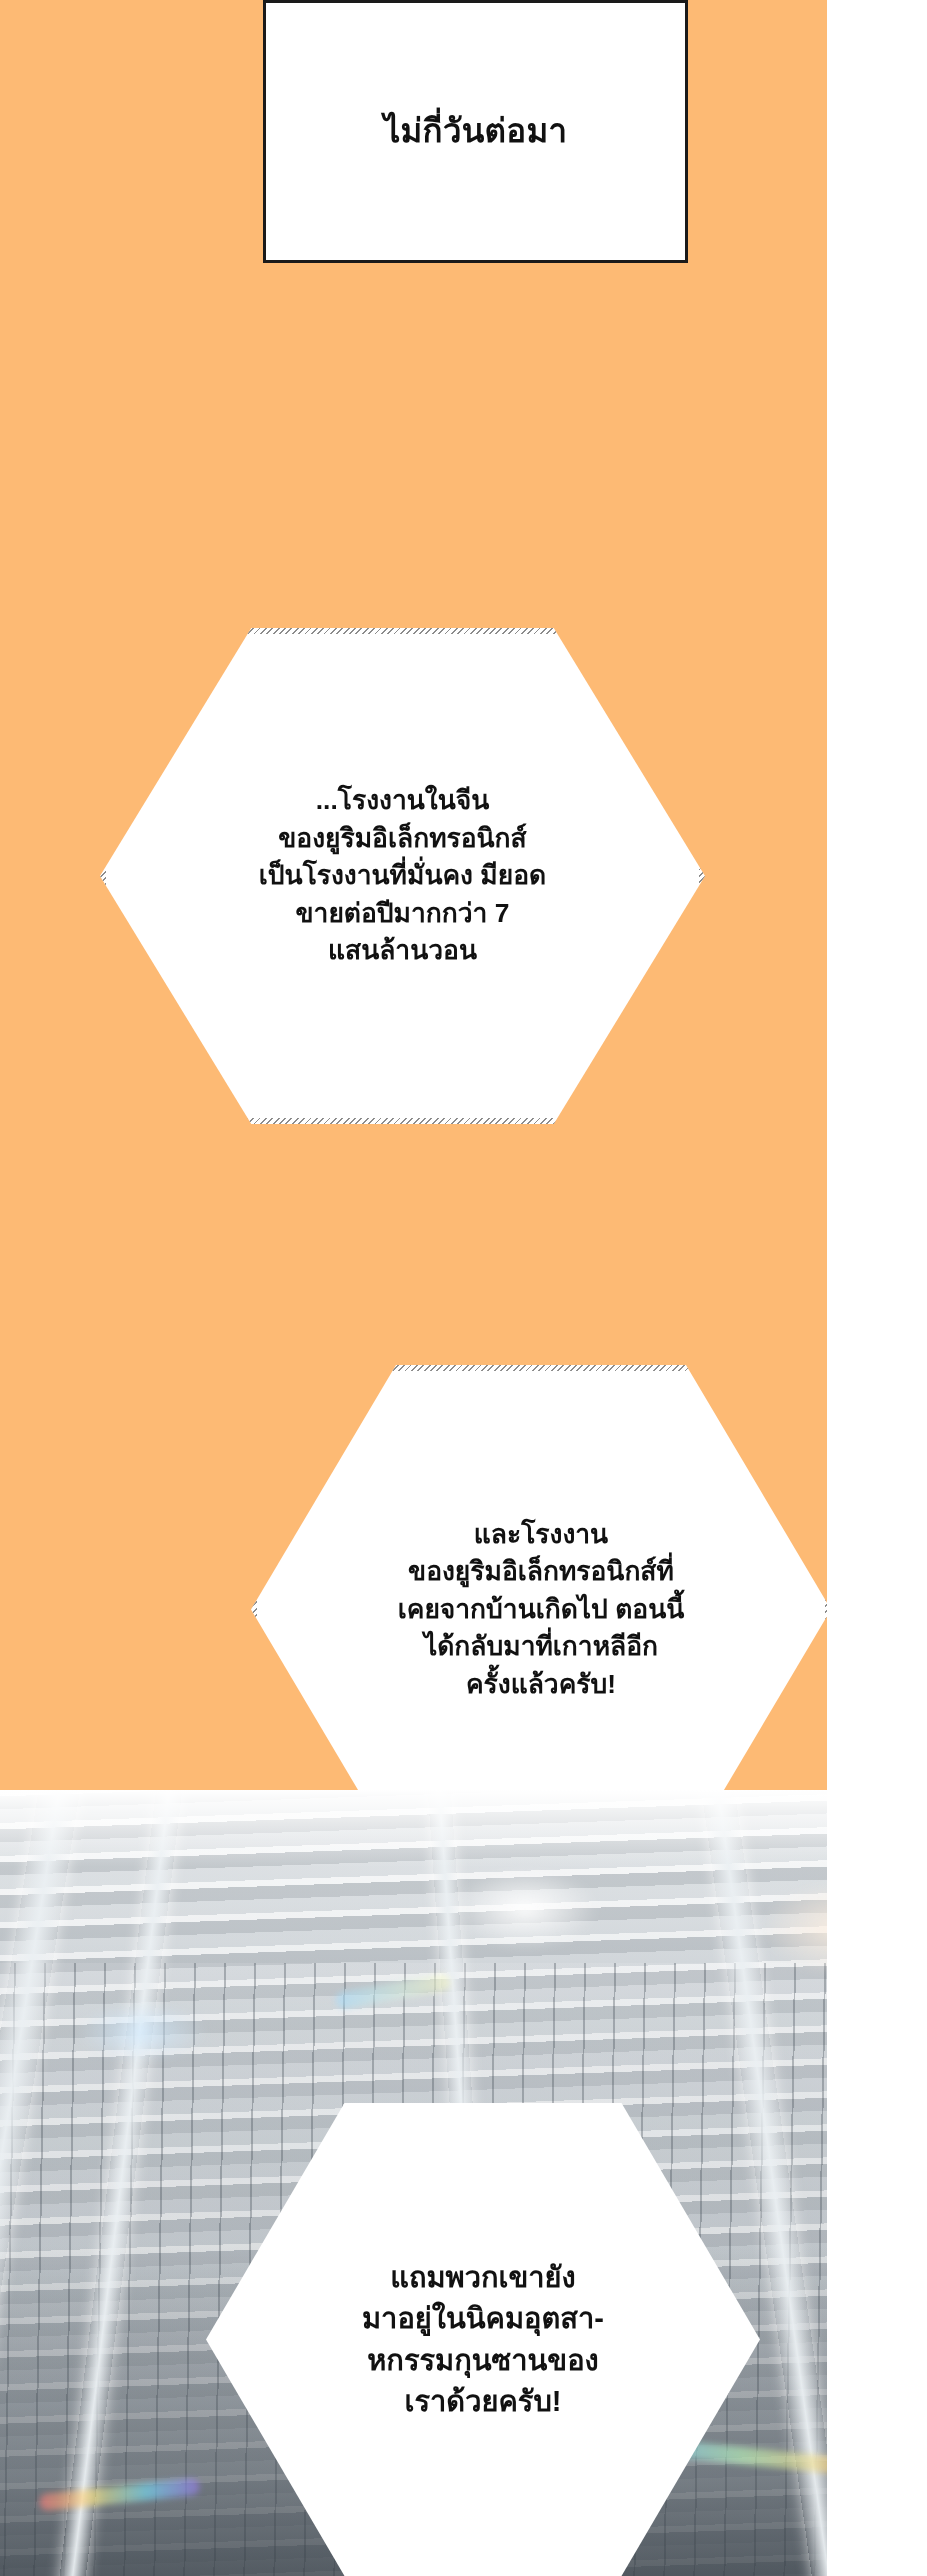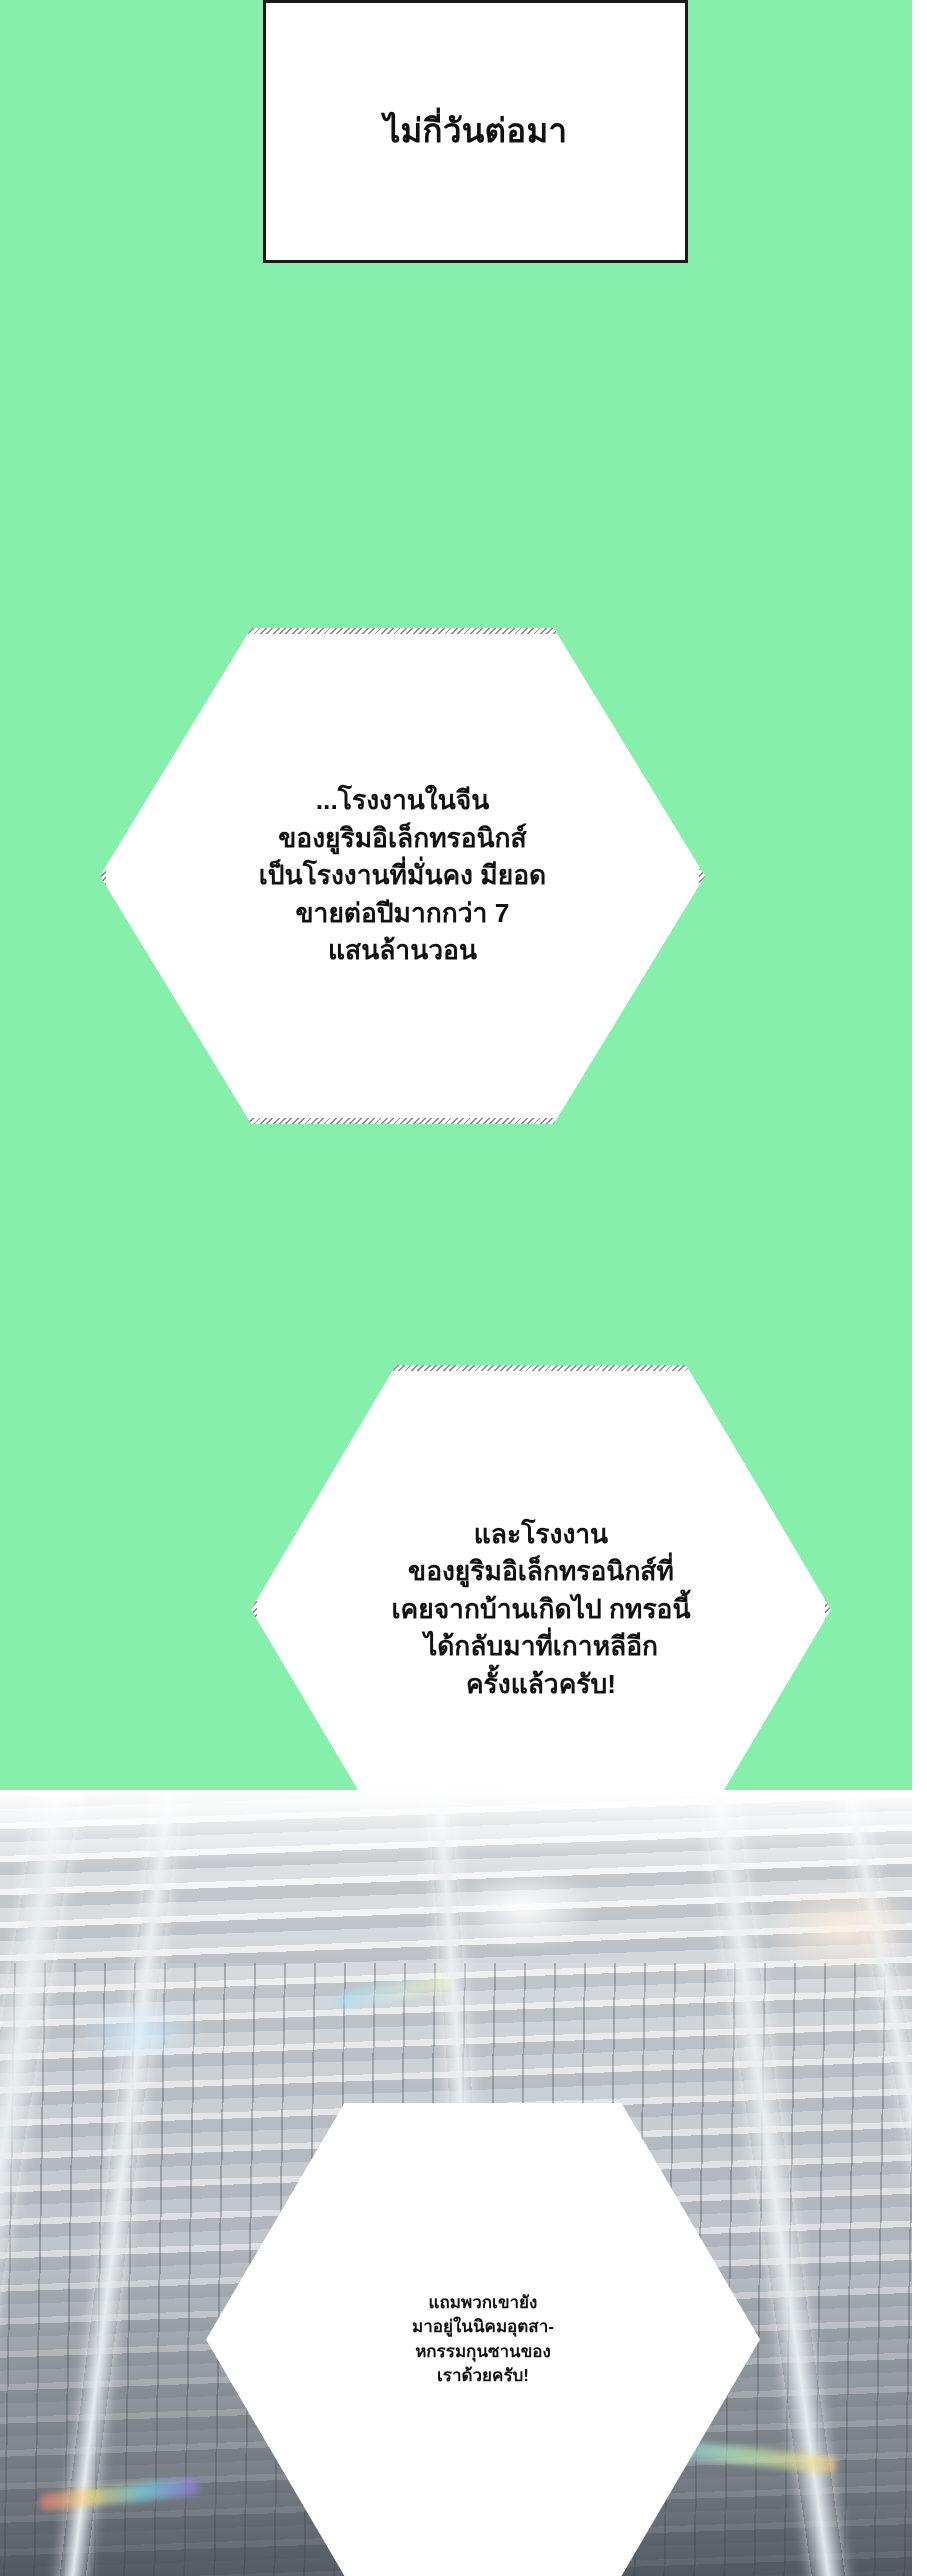--- a/index.html
+++ b/index.html
@@ -5,23 +5,23 @@
   html, body {
     margin: 0;
     padding: 0;
     background: #ffffff;
   }
   body {
     font-family: "Liberation Sans", sans-serif;
   }
   #page {
     position: relative;
-    width: 912px;
+    width: 827px;
     height: 2576px;
-    background: #86efac;
+    background: #fdba74;
     overflow: hidden;
   }
 
   
   .caption-box {
     position: absolute;
     left: 263px;
     top: 0px;
     width: 425px;
     height: 263px;
@@ -99,21 +99,21 @@
   }
 
   
   #bubble-1 { left: 100px; top: 628px;  width: 605px; height: 496px; }
   #bubble-1 .hextxt { font-size: 26.4px; }
 
   #bubble-2 { left: 251px; top: 1365px; width: 580px; height: 489px; }
   #bubble-2 .hextxt { font-size: 26.4px; }
 
   #bubble-3 { left: 206px; top: 2103px; width: 554px; height: 473px; }
-  #bubble-3 .hextxt { font-size: 17px; }
+  #bubble-3 .hextxt { font-size: 29px; }
   #bubble-3 .edge { background: none; }
   #bubble-3 .fill { background: #ffffff; }
 
   
   #photo {
     position: absolute;
     left: 0;
     top: 1790px;
     width: 927px;
     height: 786px;
@@ -211,21 +211,21 @@
     </div>
   </div>
 
   <div class="hex-wrap" id="bubble-2">
     <div class="hex">
       <div class="fill"></div>
       <div class="inner-shade"></div>
       <div class="edge"></div>
       <div class="hextxt">และโรงงาน
 ของยูริมอิเล็กทรอนิกส์ที่
-เคยจากบ้านเกิดไป กทรอนี้
+เคยจากบ้านเกิดไป ตอนนี้
 ได้กลับมาที่เกาหลีอีก
 ครั้งแล้วครับ!</div>
     </div>
   </div>
 
   <div id="photo">
     <div class="ceil-bands"></div>
     <div class="ceil-panels"></div>
     <div class="ceil-deep"></div>
     <div class="beam b1"></div>

